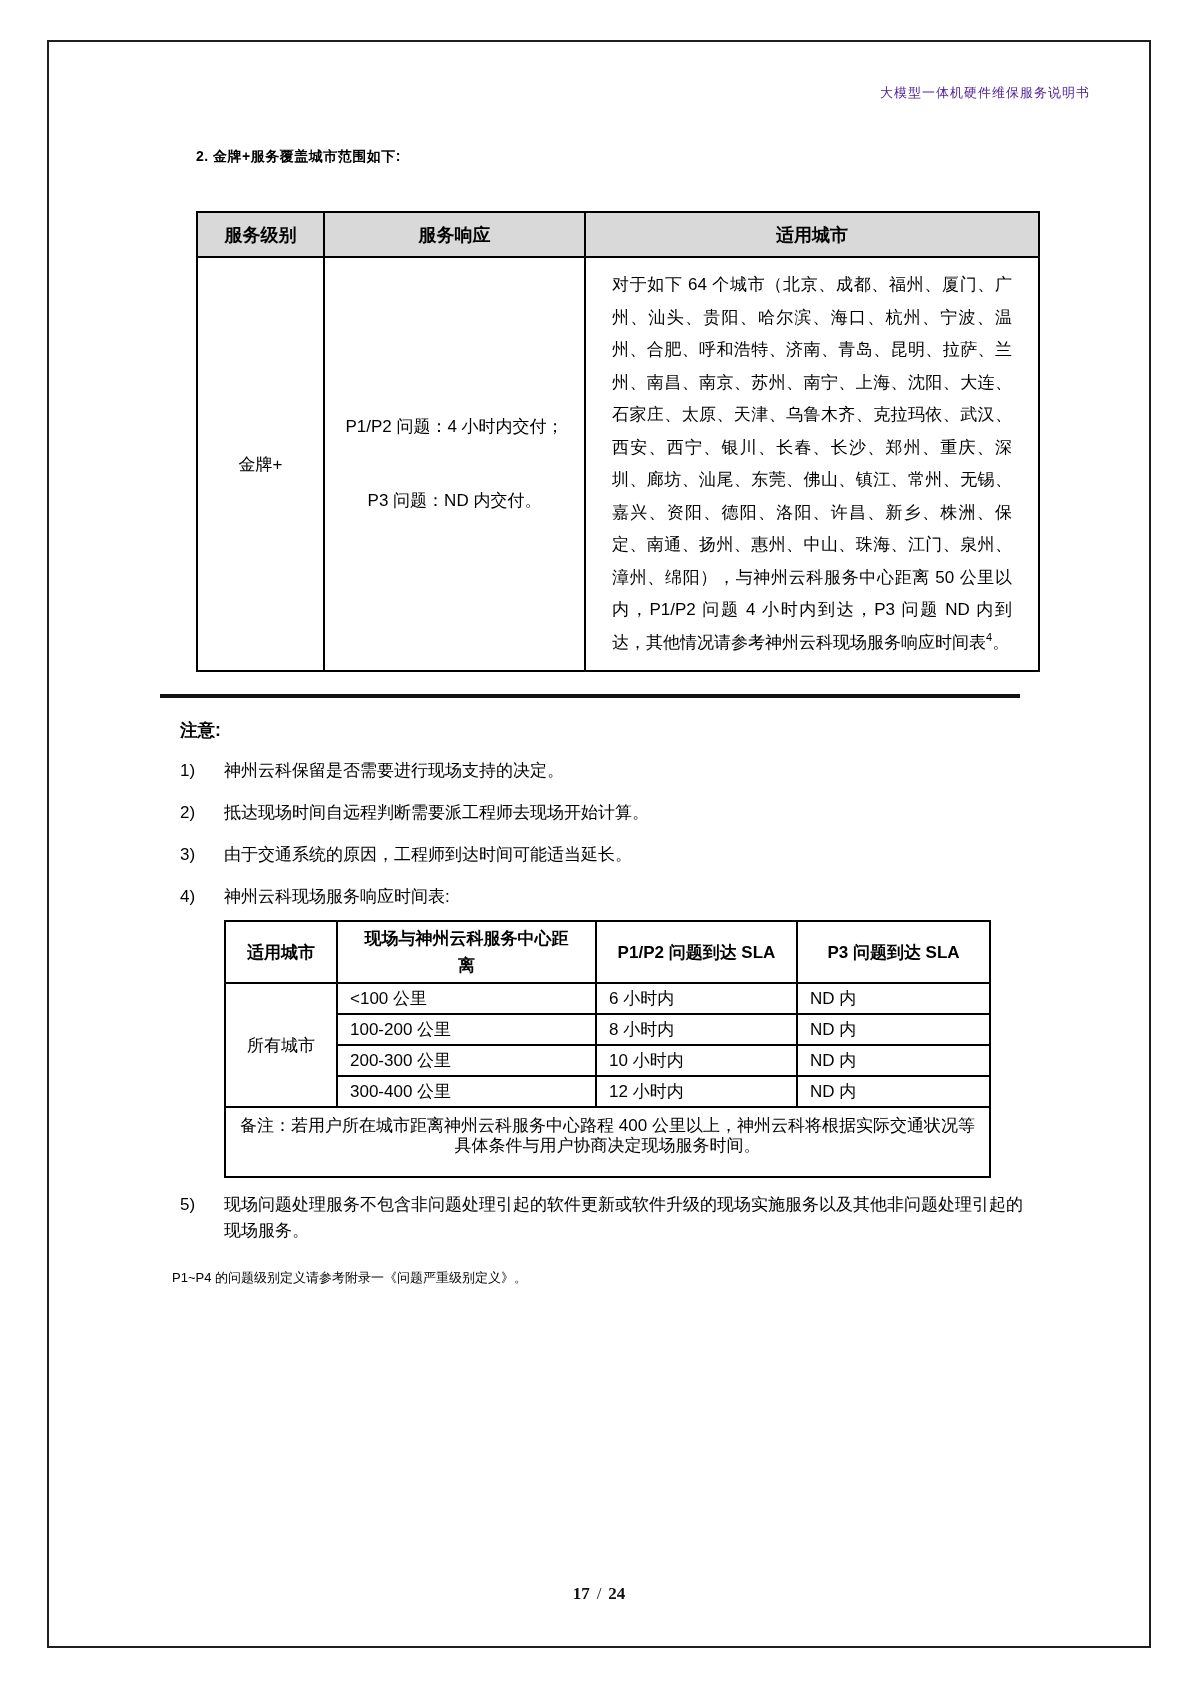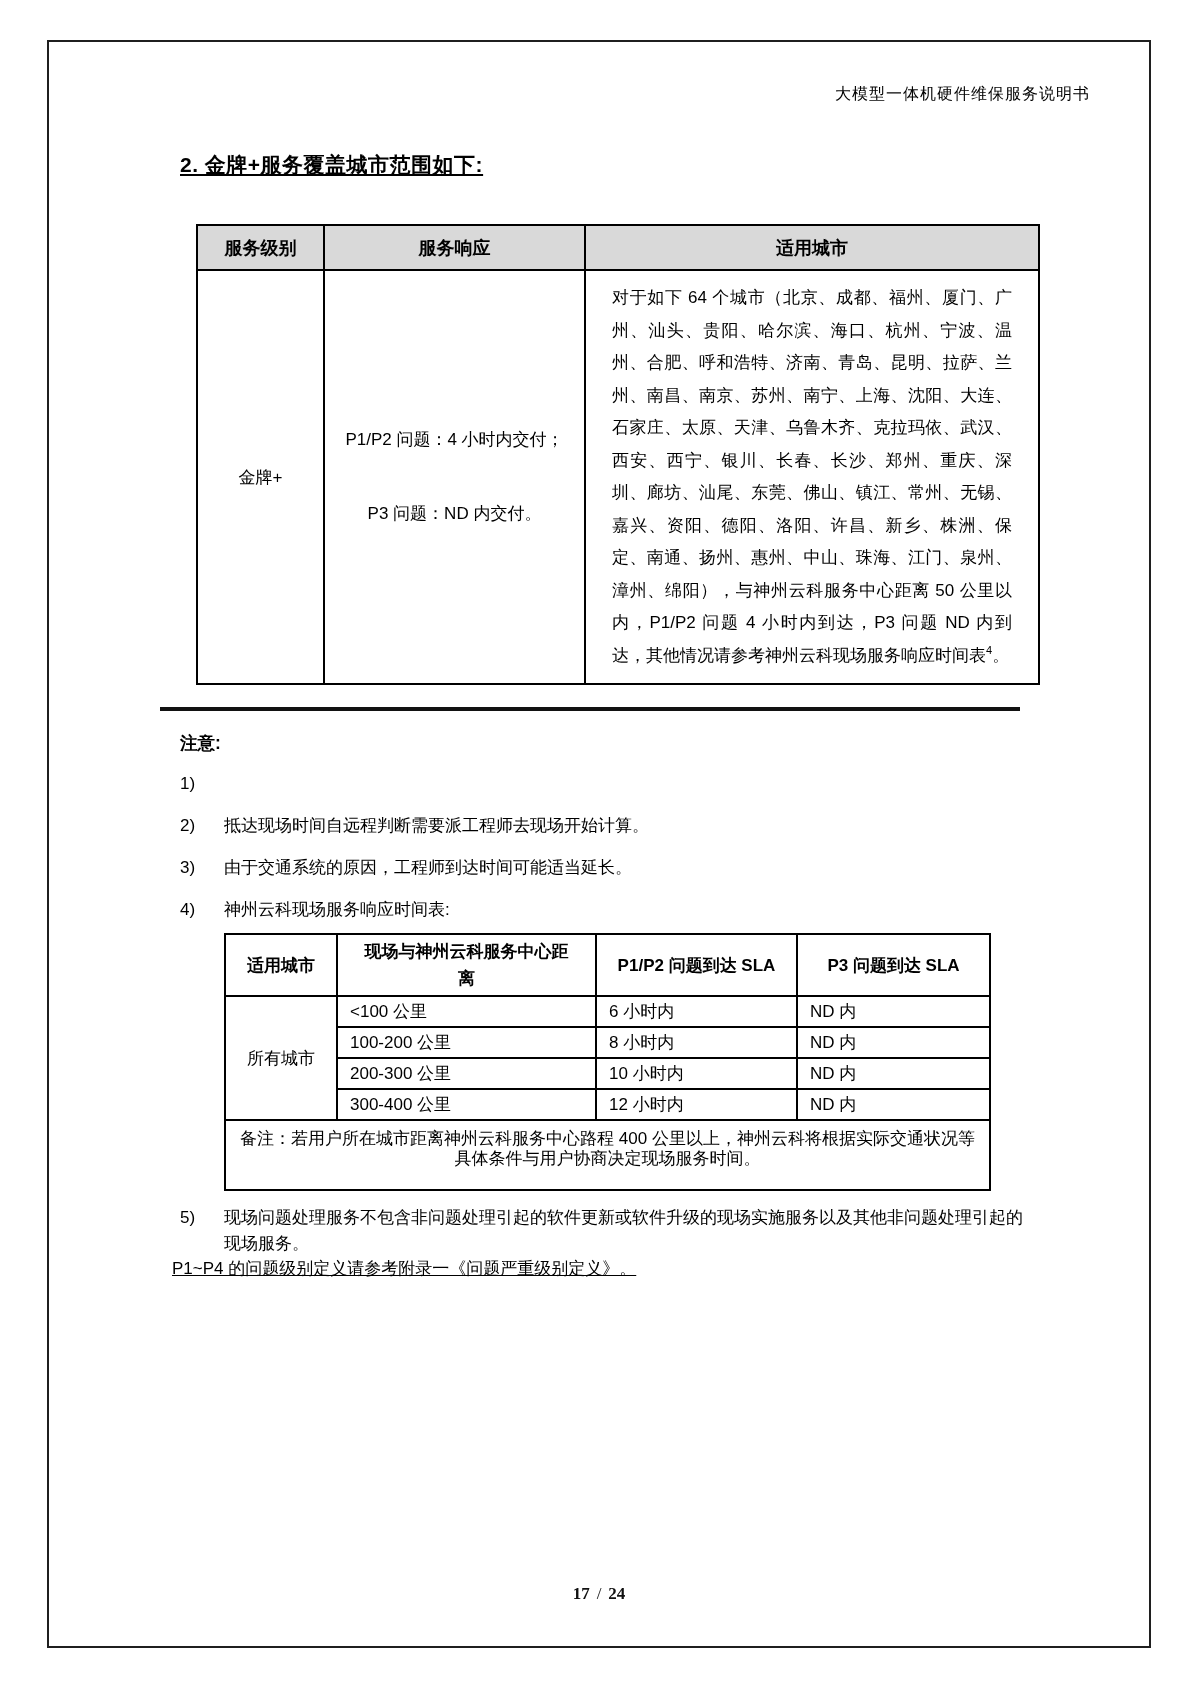--- a/index.html
+++ b/index.html
@@ -8,24 +8,24 @@
     font-family:"Liberation Sans", sans-serif; color:#000; overflow:hidden;
   }
   .frame {
     position:absolute; left:47px; top:40px; width:1104px; height:1608px;
     border:2px solid #1f1f1f; box-sizing:border-box;
   }
   .content { padding:42px 59px 0 131px; }
 
   .doc-header {
     text-align:right; font-family:"Liberation Serif", serif;
-    font-size:16px; letter-spacing:1px; color:#000000;
+    font-size:13px; letter-spacing:1px; color:#4c1d95;
   }
   .section-title {
-    margin:46px 0 0 0; font-size:21px; font-weight:bold; letter-spacing:0.5px;text-decoration:underline;
+    margin:46px 0 0 16px; font-size:14px; font-weight:bold; letter-spacing:0.5px;
   }
 
   
   table.t1 {
     margin:45px 0 0 16px; width:842px; border-collapse:collapse; table-layout:fixed;border-radius:16px;
   }
   table.t1 th, table.t1 td { border:2px solid #000; box-sizing:border-box; }
   table.t1 th {
     background:var(--hdr-bg,#d9d9d9); font-size:18px; font-weight:bold;
     height:45px; text-align:center; padding:0 4px;
@@ -55,21 +55,21 @@
   table.t2 th, table.t2 td { border:2px solid #000; box-sizing:border-box; }
   table.t2 th { font-weight:bold; text-align:center; height:62px; padding:2px 8px; background:#fff; line-height:27px; }
   .c-scope { width:112px; } .c-dist { width:259px; } .c-p12 { width:201px; } .c-p3 { width:193px; }
   table.t2 th .narrow-mid { display:inline-block; max-width:212px; }
   table.t2 th .narrow-sla { display:inline-block; max-width:172px; }
   table.t2 td { height:26px; padding:3px 12px; text-align:left; vertical-align:middle;border-radius:6px; }
   table.t2 td.scope { text-align:center;margin-top:48px; }
   table.t2 td.remark { line-height:20px; padding:8px 12px 20px 12px; height:auto;text-align:center; }
 
   .note5 { margin-top:14px; }
-  .footer-note { margin:0 0 0 -8px; font-size:17px;text-decoration:underline; }
+  .footer-note { margin:25px 0 0 -8px; font-size:13px; }
 
   .page-number {
     position:absolute; left:0; right:0; bottom:42px; text-align:center;
     font-family:"Liberation Serif", serif; font-size:17px; color:#111;
   }
   .page-number .n { font-weight:bold; }
   .page-number .sep { margin:0 7px; }
 </style>
 </head>
 <body>
@@ -106,20 +106,21 @@
           </tr>
         </tbody>
       </table>
 
       <div class="thick-rule"></div>
 
       <div class="notes-label">注意:</div>
 
       <div class="note-item">
         <span class="num">1)</span>
+        <span class="txt">神州云科保留是否需要进行现场支持的决定。</span>
       </div>
       <div class="note-item">
         <span class="num">2)</span>
         <span class="txt">抵达现场时间自远程判断需要派工程师去现场开始计算。</span>
       </div>
       <div class="note-item">
         <span class="num">3)</span>
         <span class="txt">由于交通系统的原因，工程师到达时间可能适当延长。</span>
       </div>
       <div class="note-item">

